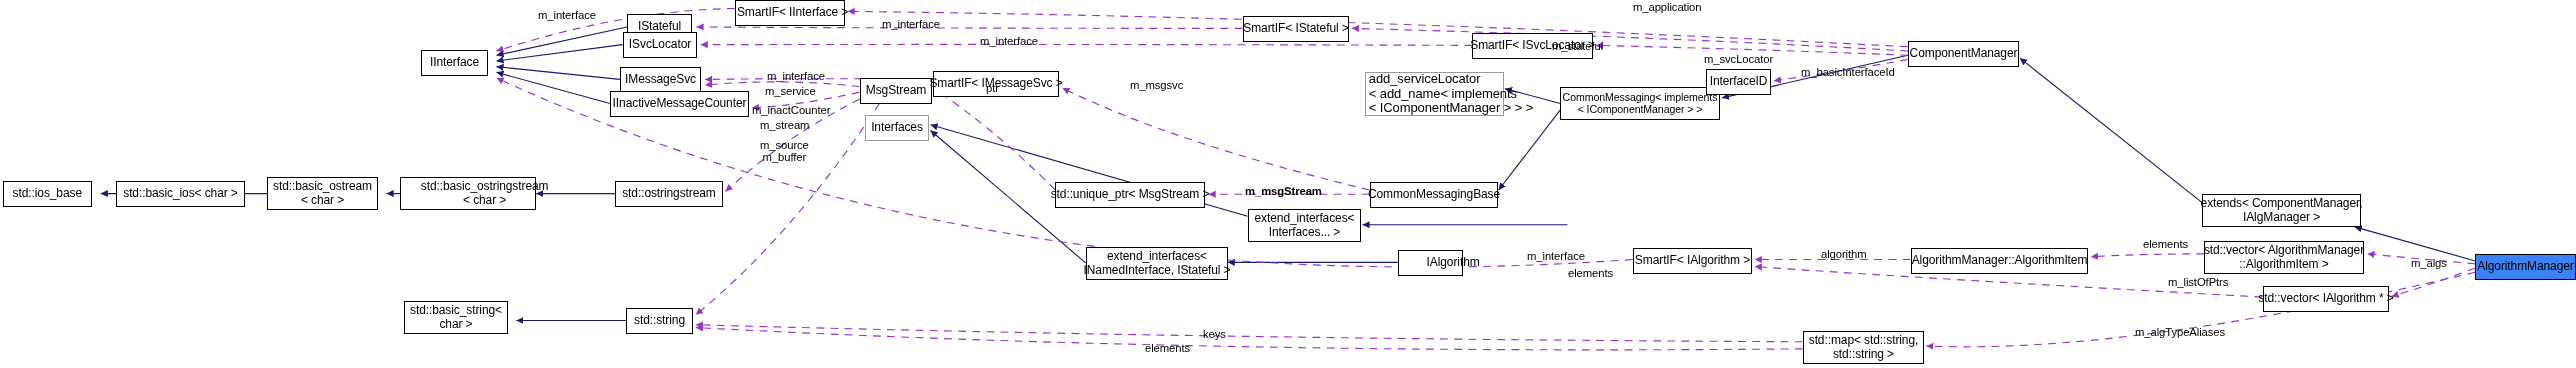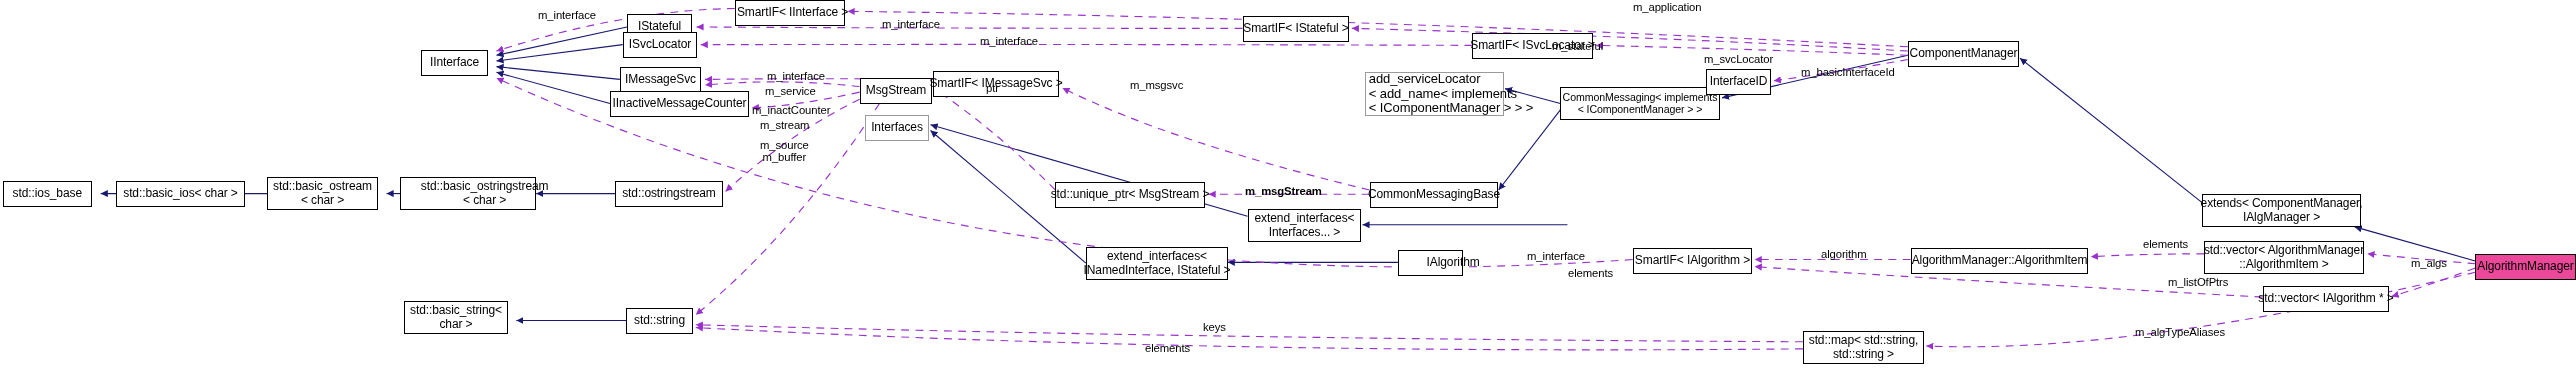--- a/index.html
+++ b/index.html
@@ -36,21 +36,21 @@
     justify-content: center;
     text-align: center;
     white-space: pre;
     padding: 0.7px 2.8px;
     letter-spacing: -0.1px;
   }
   .node.gray-border {
     border: 0.7px solid #9a9a9a;
   }
   .node.highlight {
-    background: #ec4899;
+    background: #3b82f6;
     border: 0.7px solid #000000;
   }
   .node.leftalign {
     justify-content: flex-start;
     text-align: left;
   }
   .edge-label {
     position: absolute;
     font-size: 11.3px;
     color: #000000;
@@ -255,17 +255,17 @@
   <div class="edge-label" style="left:760px;top:119px;">m_stream</div>
   <div class="edge-label" style="left:760px;top:139px;">m_source
 m_buffer</div>
   <div class="edge-label" style="left:1527px;top:250px;">m_interface</div>
   <div class="edge-label" style="left:1821px;top:248px;">algorithm</div>
   <div class="edge-label" style="left:2143px;top:238px;">elements</div>
   <div class="edge-label" style="left:1568px;top:267px;">elements</div>
   <div class="edge-label" style="left:2411px;top:257px;">m_algs</div>
   <div class="edge-label" style="left:2168px;top:276px;">m_listOfPtrs</div>
   <div class="edge-label" style="left:2135px;top:326px;">m_algTypeAliases</div>
-  <div class="edge-label" style="left:1157px;top:321px;padding-left:46px;">keys</div>
+  <div class="edge-label" style="left:1157px;top:328px;padding-left:46px;">keys</div>
   <div class="edge-label" style="left:1145px;top:342px;">elements</div>
 
 </div>
 
 
 </body></html>

